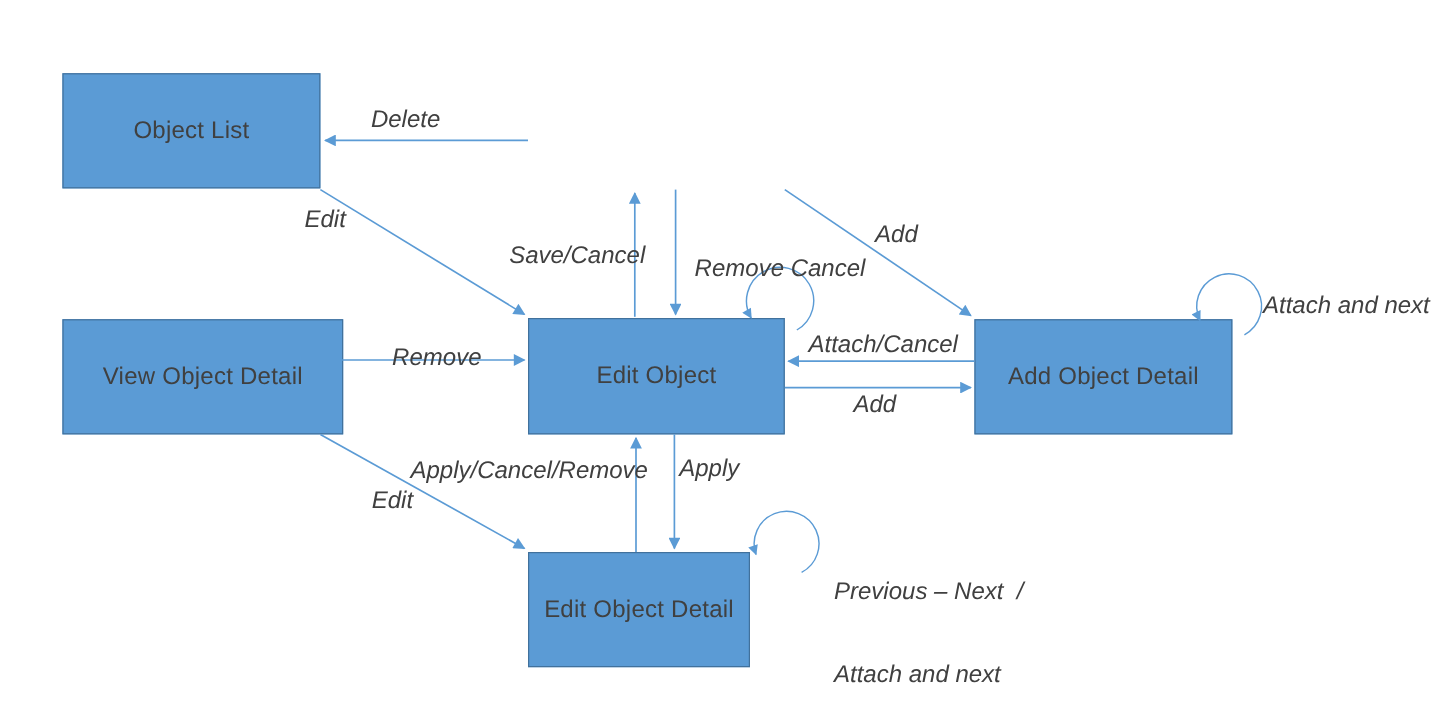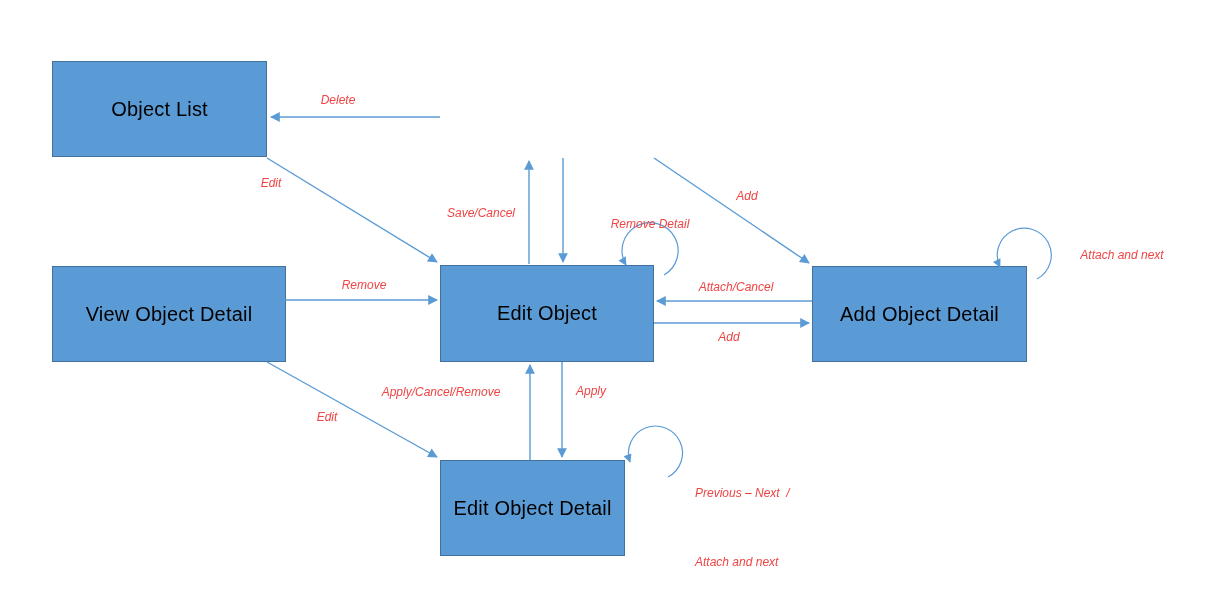--- a/index.html
+++ b/index.html
@@ -15,35 +15,35 @@
     position: absolute;
     background: #5b9bd5;
     border: 1px solid #41719c;
     box-sizing: border-box;
     display: flex;
     align-items: center;
     justify-content: center;
     z-index: 1;
   }
   .node-label {
-    color: #000000;
+    color: #404040;
     font-size: 20px;
     letter-spacing: 0.2px;
     white-space: nowrap;
   }
   svg.connectors {
     position: absolute;
     left: 0; top: 0;
     z-index: 2;
     pointer-events: none;
   }
   .elabel {
     position: absolute;
-    color: #ef4444;
-    font-size: 12px;
+    color: #404040;
+    font-size: 20px;
     font-style: italic;
     white-space: pre;
     z-index: 3;
     line-height: 20px;
   }
   .elabel.centered { transform: translate(-50%, -50%); }
   .elabel.multiline span { display: block; }
   .elabel.multiline { line-height: 23px; }
 </style>
 </head>
@@ -88,24 +88,24 @@
       <line x1="267" y1="362" x2="437" y2="457" marker-end="url(#arrow)"></line>
       <path d="M 1037 279 A 27 27 0 1 0 1000 267" marker-end="url(#arrow)" stroke-width="1.2"></path>
       <path d="M 668 477 A 27 27 0 1 0 630 462" marker-end="url(#arrow)" stroke-width="1.2"></path>
     </g>
   </svg>
 
   <div class="elabel centered" style="left:338px; top:100px;">Delete</div>
   <div class="elabel centered" style="left:271px; top:183px;">Edit</div>
   <div class="elabel centered" style="left:481px; top:213px;">Save/Cancel</div>
   <div class="elabel centered" style="left:747px; top:196px;">Add</div>
-  <div class="elabel centered" style="left:650px; top:224px;">Remove Detail</div>
+  <div class="elabel centered" style="left:650px; top:224px;">Remove Cancel</div>
   <div class="elabel centered" style="left:736px; top:287px;">Attach/Cancel</div>
   <div class="elabel centered" style="left:729px; top:337px;">Add</div>
-  <div class="elabel centered" style="left:364px; top:285px;">Remove</div>
+  <div class="elabel centered" style="left:364px; top:298px;">Remove</div>
   <div class="elabel centered" style="left:441px; top:392px;">Apply/Cancel/Remove</div>
   <div class="elabel centered" style="left:591px; top:391px;">Apply</div>
   <div class="elabel centered" style="left:327px; top:417px;">Edit</div>
   <div class="elabel centered" style="left:1122px; top:255px;">Attach and next</div>
   <div class="elabel multiline" style="left:695px; top:436px;">
     <span>Previous – Next  /</span>
     <span>Attach and next</span>
   </div>
 
 </div>

